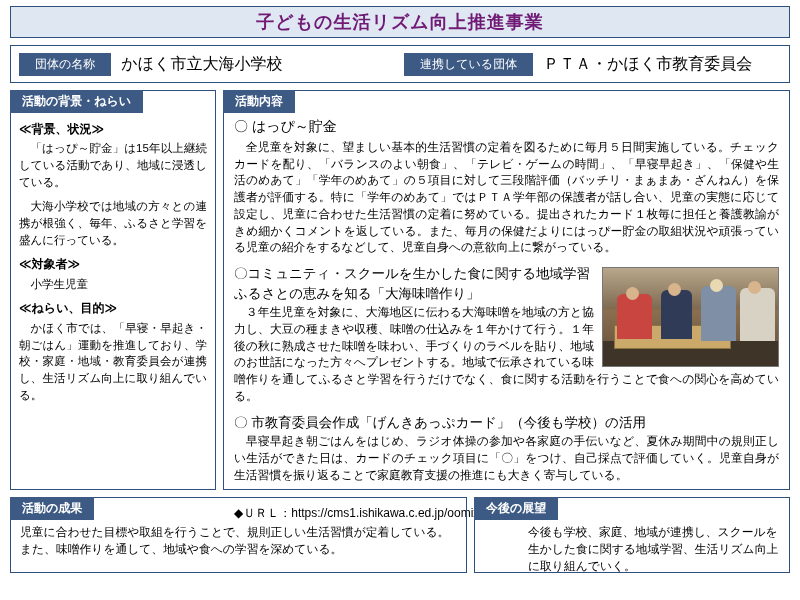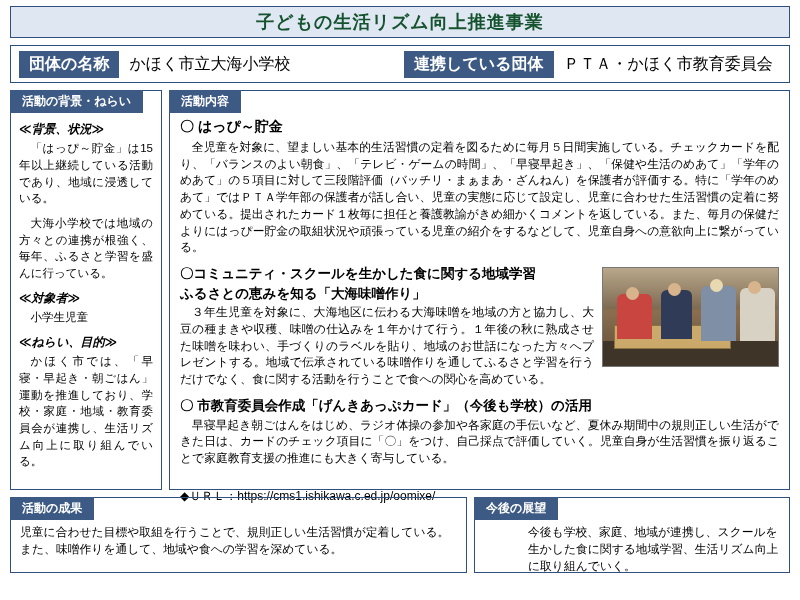--- a/index.html
+++ b/index.html
@@ -30,38 +30,38 @@
     background: #dfe7f3;
     height: 30px;
     display: flex;
     align-items: center;
     justify-content: center;
   }
   .title-bar .title-text {
     font-size: 18px;
     font-weight: bold;
     letter-spacing: 1px;
-    color: #14532d;
+    color: #701a75;
   }
 
   
   .org-row {
     margin-top: 7px;
     border: 1px solid #2f4f7f;
     height: 38px;
     display: flex;
     align-items: center;
     box-sizing: border-box;
   }
   .lbl-box {
     background: #3d5a84;
     color: #ffffff;
-    font-size: 16px;
-    font-weight: bold;
-    padding: 3px 10px;
+    font-size: 12px;
+    font-weight: normal;
+    padding: 3px 16px;
     margin-left: 8px;
     white-space: nowrap;
   }
   .org-value {
     font-size: 16px;
     margin-left: 10px;
     white-space: nowrap;
   }
   .org-left {
     display: flex;
@@ -74,21 +74,21 @@
     flex: 1;
   }
 
   
   .main-row {
     margin-top: 7px;
     display: flex;
     height: 400px;
   }
   .col-left {
-    width: 152px;
+    width: 206px;
     border: 1px solid #2f4f7f;
     box-sizing: border-box;
     position: relative;
     padding: 0;
   }
   .col-right {
     flex: 1;
     margin-left: 7px;
     border: 1px solid #2f4f7f;
     box-sizing: border-box;
@@ -111,32 +111,31 @@
   }
   .col-right .body {
     padding: 26px 10px 6px 10px;
     font-size: 11.8px;
     line-height: 1.42;
   }
   .sub-head {
     font-weight: bold;
     font-size: 12px;
     margin: 4px 0 2px 0;
-    font-style: italic;
   }
   .para {
     margin: 0 0 8px 0;
     text-indent: 1em;
     text-align: justify;
   }
 
   
   .item-head {
     font-size: 14px;
-    font-weight: bold;
+    font-weight: normal;
     margin: 0 0 2px 0;
   }
   .item-head.small {
     font-size: 13.5px;
     line-height: 1.3;
   }
   .item-body {
     text-indent: 1em;
     text-align: justify;
     margin: 0 0 9px 0;

